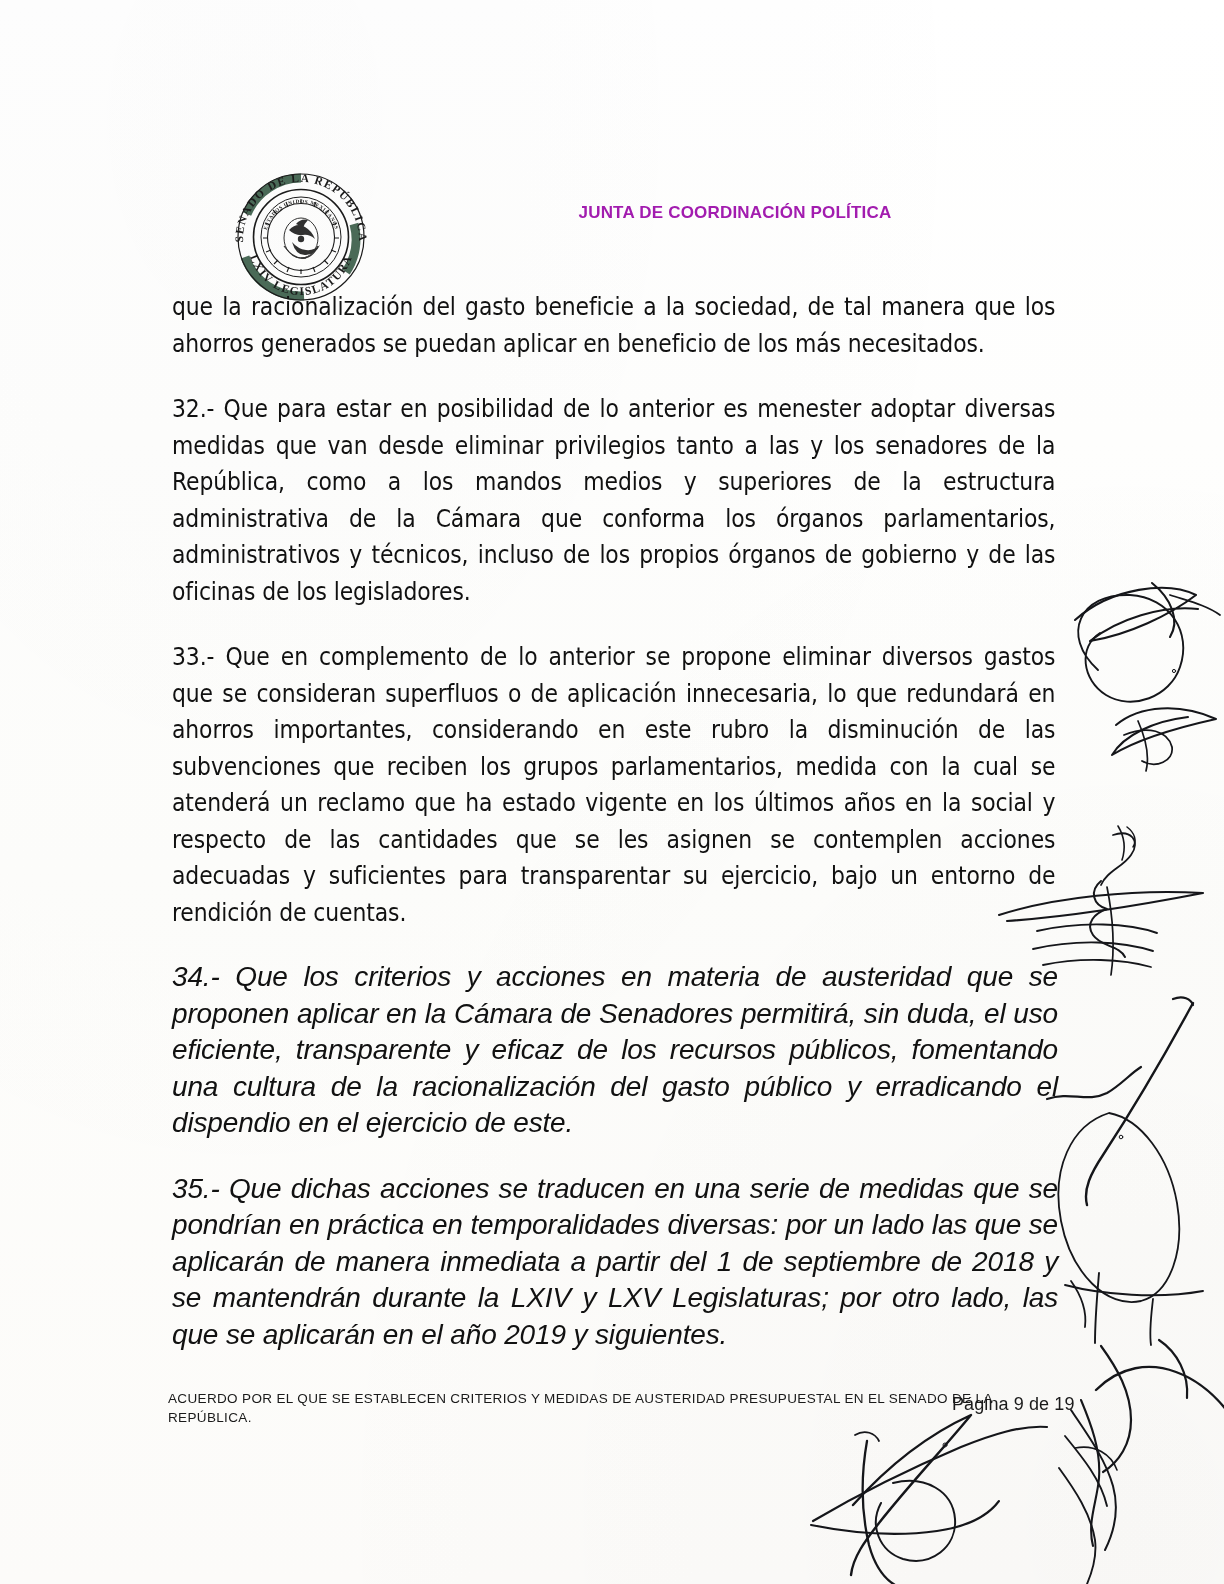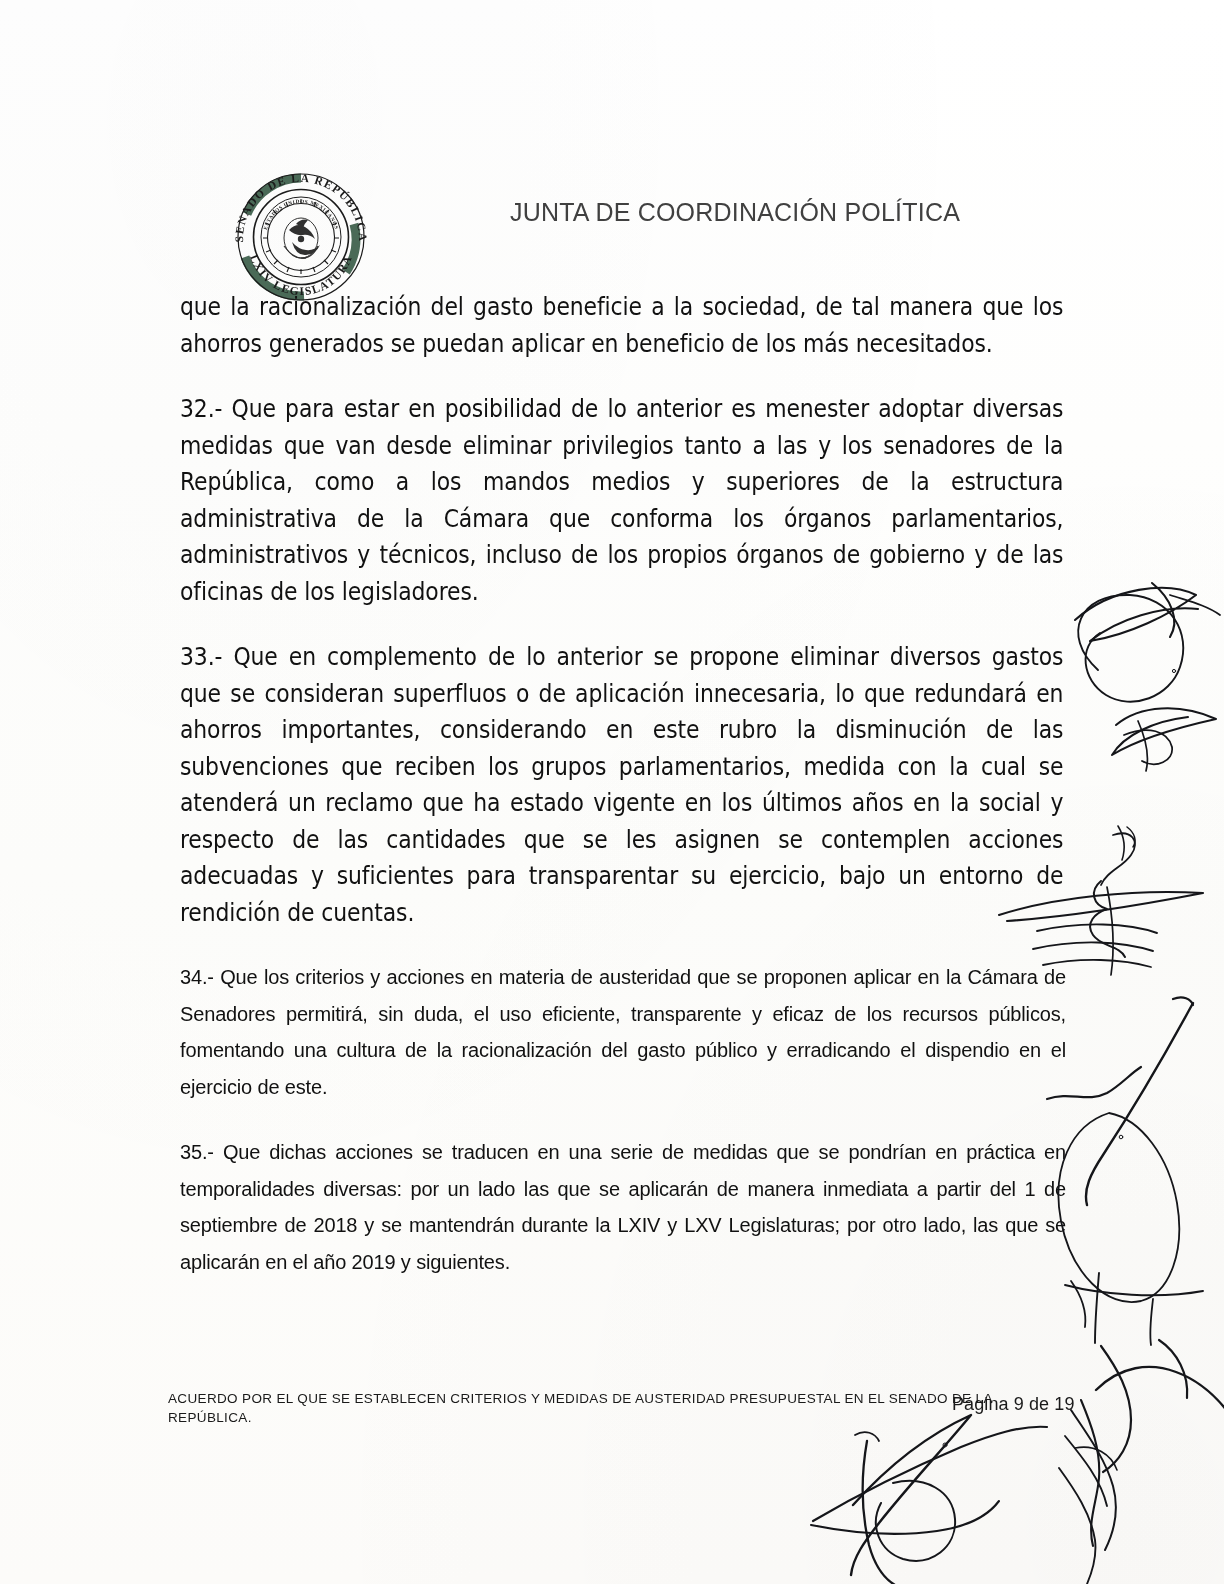--- a/index.html
+++ b/index.html
@@ -48,32 +48,32 @@
 
   .header-titles {
     position: absolute;
     left: 430px;
     top: 112px;
     width: 610px;
     text-align: center;
   }
   .header-titles .hline {
     font-family: "Liberation Sans", sans-serif;
-    font-weight: 400;
-    font-size: 25px;
+    font-weight: 700;
+    font-size: 17px;
     letter-spacing: 0.2px;
     line-height: 33px;
-    color: #404040;
+    color: #a21caf;
     white-space: nowrap;
   }
 
   
   .body-text {
     position: absolute;
-    left: 180px;
+    left: 172px;
     top: 288px;
     width: 884px;
   }
   .para {
     text-align: justify;
     text-justify: inter-word;
     margin: 0 0 29px 0;
     color: #111111;
   }
   
@@ -82,24 +82,25 @@
     font-size: 25.5px;
     line-height: 36.5px;
     transform: scaleX(0.955);
     transform-origin: left top;
     width: 925px;
     letter-spacing: -0.1px;
   }
   
   .para.grotesk {
     font-family: "Liberation Sans", sans-serif;
-    font-size: 20px;
+    font-size: 28px;
     line-height: 36.5px;
     letter-spacing: -0.15px;
     width: 886px;
+    font-style: italic;
   }
   .para:last-child { margin-bottom: 8px; }
 
   
   .footer-note {
     position: absolute;
     left: 168px;
     top: 1389px;
     width: 900px;
     font-family: "Liberation Sans", sans-serif;

